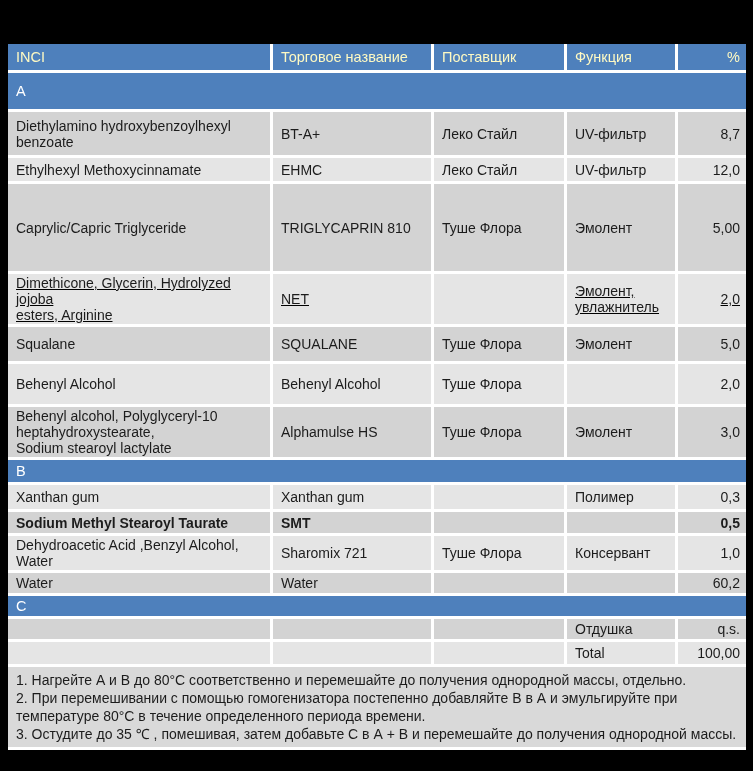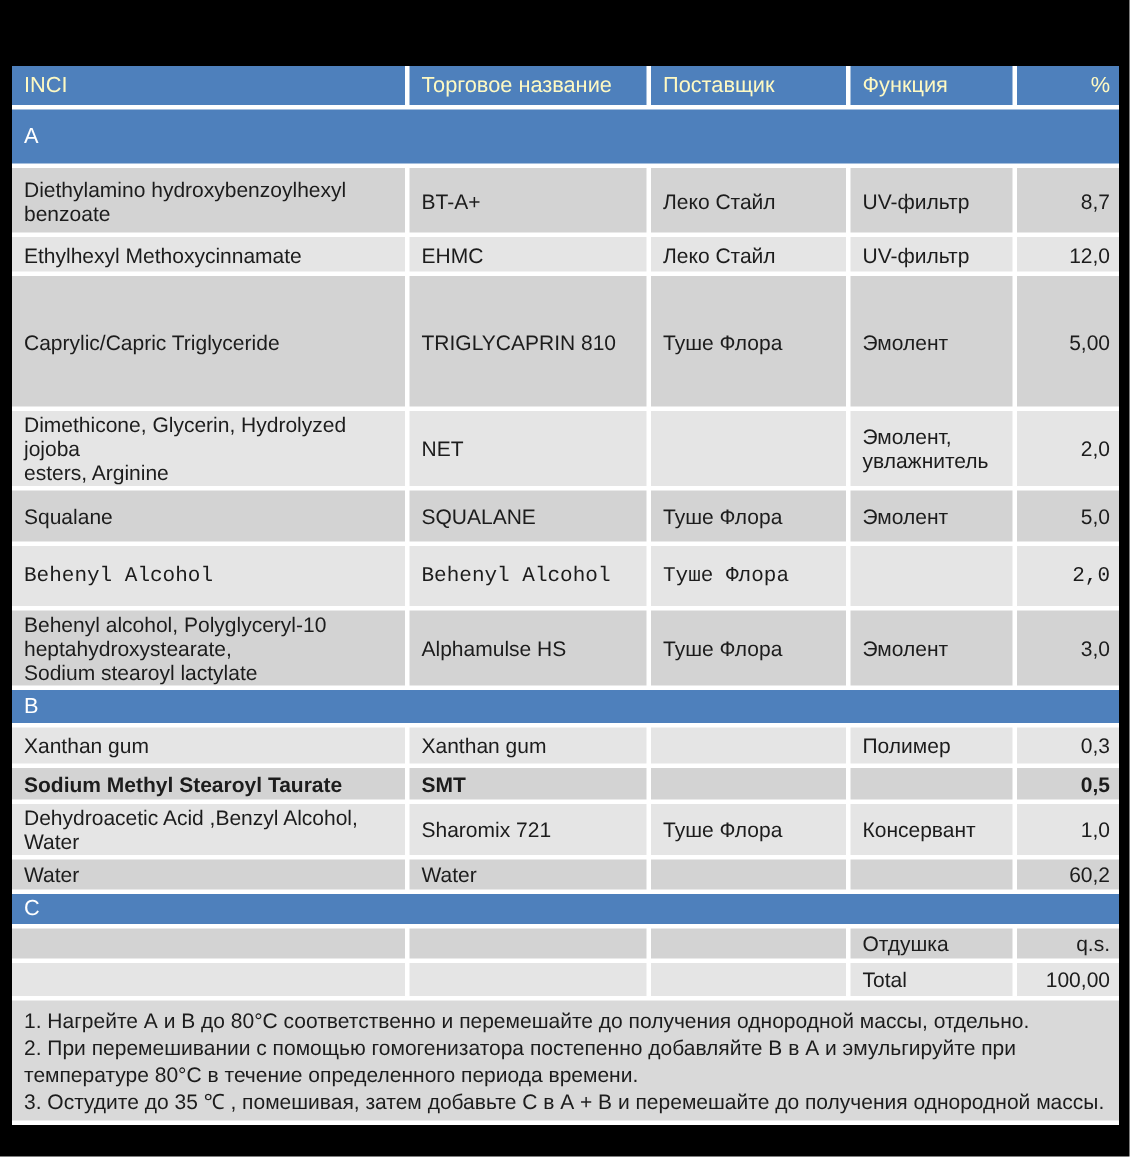--- a/index.html
+++ b/index.html
@@ -104,37 +104,37 @@
           <td>UV-фильтр</td>
           <td class="num">12,0</td>
         </tr>
         <tr class="row-dark" style="height: 87px;">
           <td>Caprylic/Capric Triglyceride</td>
           <td>TRIGLYCAPRIN 810</td>
           <td>Туше Флора</td>
           <td>Эмолент</td>
           <td class="num">5,00</td>
         </tr>
-        <tr class="row-light" style="height: 42px;">
+        <tr class="row-light" style="height: 42px; text-decoration: underline;">
           <td>Dimethicone, Glycerin, Hydrolyzed jojoba
 esters, Arginine</td>
           <td>NET</td>
           <td></td>
           <td>Эмолент,
 увлажнитель</td>
           <td class="num">2,0</td>
         </tr>
         <tr class="row-dark" style="height: 34px;">
           <td>Squalane</td>
           <td>SQUALANE</td>
           <td>Туше Флора</td>
           <td>Эмолент</td>
           <td class="num">5,0</td>
         </tr>
-        <tr class="row-light" style="height: 40px; font-family: Liberation Mono, monospace;">
+        <tr class="row-light" style="height: 40px;">
           <td>Behenyl Alcohol</td>
           <td>Behenyl Alcohol</td>
           <td>Туше Флора</td>
           <td></td>
           <td class="num">2,0</td>
         </tr>
         <tr class="row-dark" style="height: 50px;">
           <td>Behenyl alcohol, Polyglyceryl-10
 heptahydroxystearate,
 Sodium stearoyl lactylate</td>

